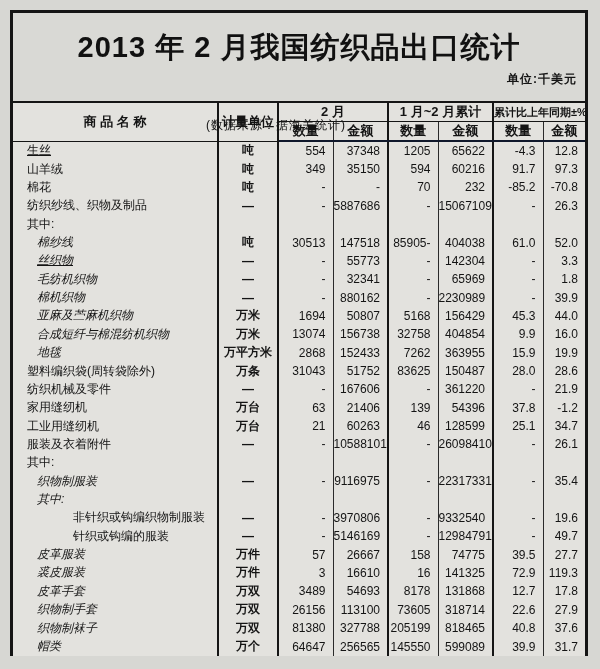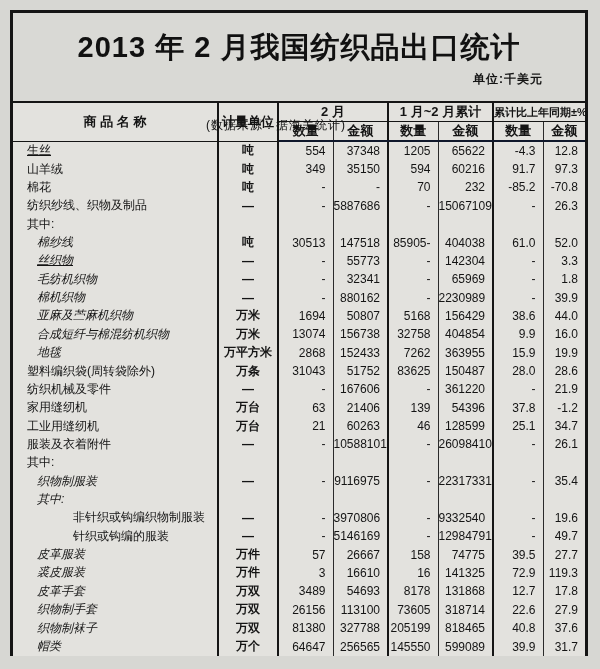--- a/index.html
+++ b/index.html
@@ -31,21 +31,21 @@
     letter-spacing:1px;
     padding-top:15px;
     color:#111;
   }
   .noteline{position:relative;height:24px;}
   .source-note{
     position:absolute;left:46%;transform:translateX(-50%);
     top:17px;font-size:12px;font-weight:normal;letter-spacing:1px;margin-top:32px;
   }
   .unit-note{
-    position:absolute;right:42px;top:3px;
+    position:absolute;right:8px;top:3px;
     font-size:12px;font-weight:bold;letter-spacing:1px;
   }
   table{
     border-collapse:collapse;
     table-layout:fixed;
     width:100%;
     height:553px;
     background:#e3e2de;
   }
   col.c-name{width:205px;}
@@ -214,21 +214,21 @@
     <td class="num b-thin">-</td>
     <td class="num">39.9</td>
   </tr>
         <tr>
     <td class="name b-strong"><span class="nm lv1">亚麻及苎麻机织物</span></td>
     <td class="unit b-strong">万米</td>
     <td class="num b-thin">1694</td>
     <td class="num b-strong">50807</td>
     <td class="num b-thin">5168</td>
     <td class="num b-strong">156429</td>
-    <td class="num b-thin">38.6</td>
+    <td class="num b-thin">45.3</td>
     <td class="num">44.0</td>
   </tr>
         <tr>
     <td class="name b-strong"><span class="nm lv1">合成短纤与棉混纺机织物</span></td>
     <td class="unit b-strong">万米</td>
     <td class="num b-thin">13074</td>
     <td class="num b-strong">156738</td>
     <td class="num b-thin">32758</td>
     <td class="num b-strong">404854</td>
     <td class="num b-thin">9.9</td>

